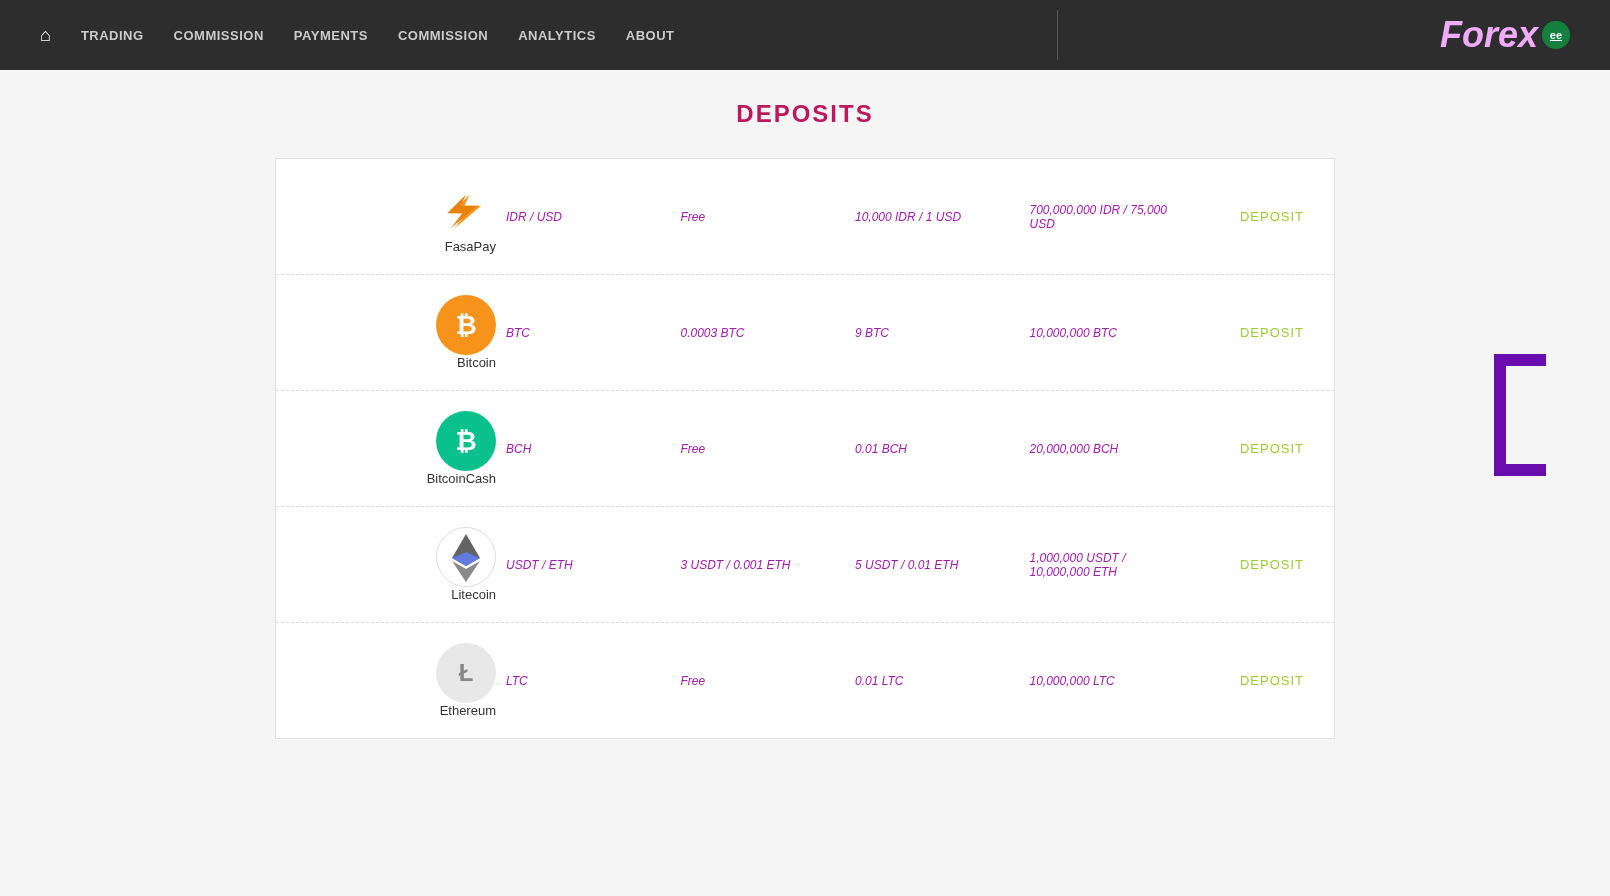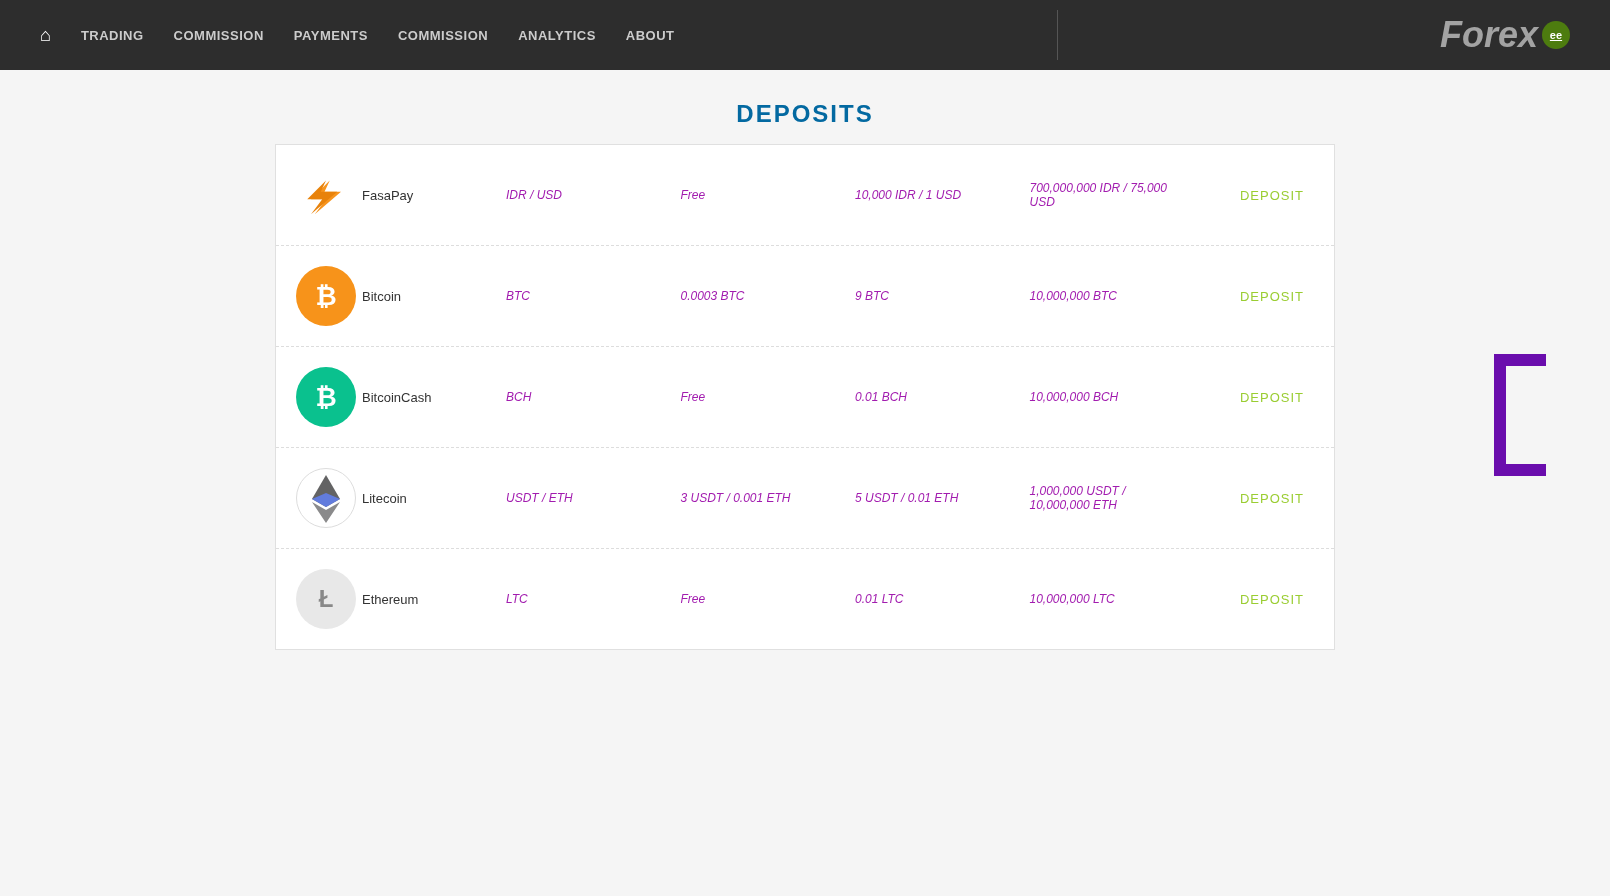--- a/index.html
+++ b/index.html
@@ -34,25 +34,25 @@
       background: #555;
     }
     .nav-logo {
       display: flex;
       align-items: center;
       gap: 4px;
     }
     .logo-text {
       font-size: 36px;
       font-weight: bold;
-      color: #a3a3a3;
+      color: #f0abfc;
       font-style: italic;
     }
     .logo-badge {
-      background: #4d7c0f;
+      background: #15803d;
       border-radius: 50%;
       width: 28px;
       height: 28px;
       display: flex;
       align-items: center;
       justify-content: center;
       font-size: 11px;
       font-weight: bold;
       color: #fff;
       text-decoration: underline;
@@ -62,22 +62,22 @@
     .main-content {
       max-width: 1100px;
       margin: 0 auto;
       padding: 30px 20px;
     }
     .page-title {
       text-align: center;
       font-size: 24px;
       font-weight: bold;
       letter-spacing: 2px;
-      color: #0369a1;
-      margin-bottom: 16px;
+      color: #be185d;
+      margin-bottom: 30px;
     }
 
     
     .deposit-table {
       background: #fff;
       border: 1px solid #e0e0e0;
       width: 100%;
     }
     .table-header {
       background: #f0f2f5;
@@ -96,22 +96,22 @@
     .table-row {
       display: grid;
       grid-template-columns: 200px 1fr 1fr 1fr 1fr 120px;
       padding: 20px;
       border-bottom: 1px dashed #ddd;
       align-items: center;
     }
     .table-row:last-child { border-bottom: none; }
     .currency-cell {
       display: flex;
-      align-items: center;
-      gap: 6px;
+      flex-direction: column;
+      align-items: flex-end;
     }
     .currency-icon {
       width: 60px;
       height: 60px;
       border-radius: 50%;
       display: flex;
       align-items: center;
       justify-content: center;
       font-size: 28px;
     }
@@ -222,21 +222,21 @@
         <div class="currency-icon bitcoincash-icon">
           <svg width="40" height="40" viewBox="0 0 40 40" xmlns="http://www.w3.org/2000/svg">
             <text x="50%" y="55%" font-size="26" text-anchor="middle" dominant-baseline="middle" fill="white" font-weight="bold" font-family="Arial">₿</text>
           </svg>
         </div>
         <span class="currency-name">BitcoinCash</span>
       </div>
       <div class="table-cell">BCH</div>
       <div class="table-cell">Free</div>
       <div class="table-cell">0.01 BCH</div>
-      <div class="table-cell">10,000,000 BCH</div>
+      <div class="table-cell">20,000,000 BCH</div>
       <div class="deposit-btn">DEPOSIT</div>
     </div>
 
     <div class="table-row">
       <div class="currency-cell">
         <div class="currency-icon ethereum-icon">
           <svg width="40" height="50" viewBox="0 0 40 50" xmlns="http://www.w3.org/2000/svg">
             <polygon points="20,2 6,26 20,34 34,26" fill="#3c3c3d" opacity="0.8"></polygon>
             <polygon points="20,37 6,29 20,50 34,29" fill="#3c3c3d" opacity="0.6"></polygon>
             <polygon points="20,34 6,26 20,20 34,26" fill="#627eea" opacity="0.9"></polygon>

